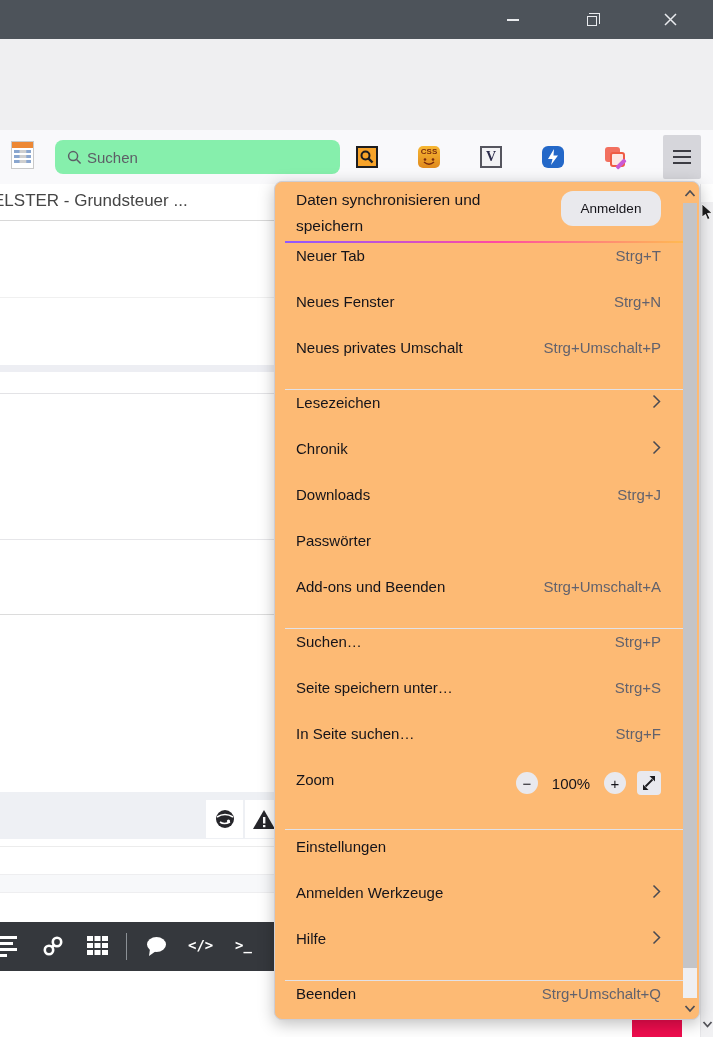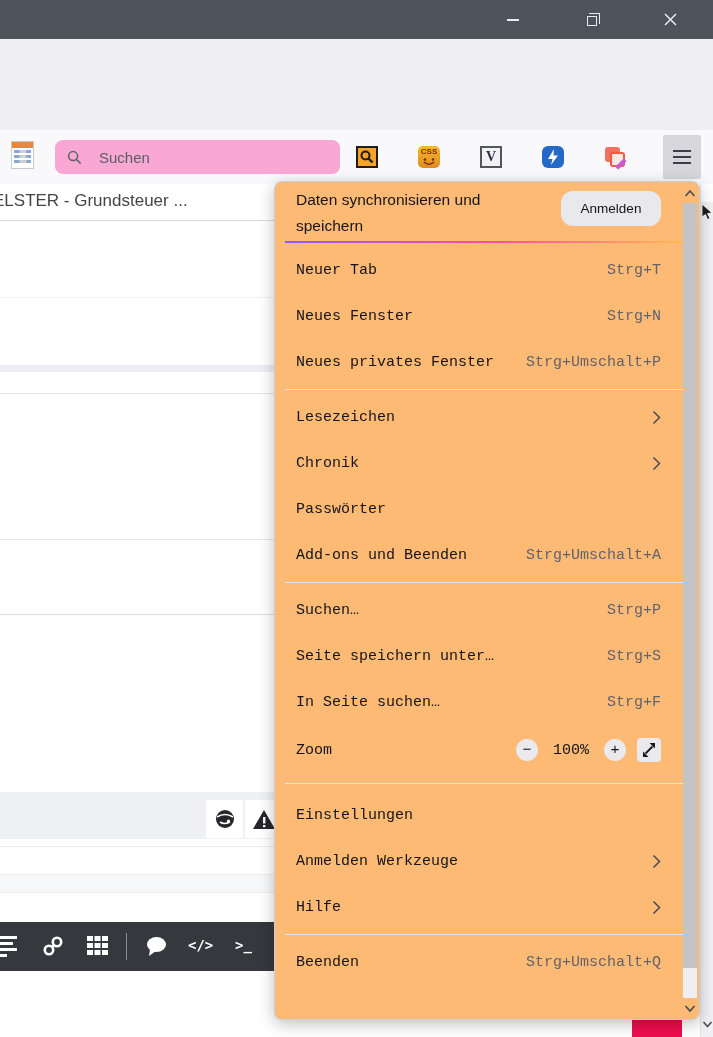--- a/index.html
+++ b/index.html
@@ -15,21 +15,21 @@
   .glyph-restore::before { content:""; position:absolute; left:1.5px; top:-4.5px; width:10px; height:10px; border:1.4px solid #e9ebee; border-left:none; border-bottom:none; }
 
   
   .chrome-gap { position:absolute; left:0; top:39px; width:713px; height:91px; background:#efeff1; }
 
   
   .toolbar { position:absolute; left:0; top:130px; width:713px; height:54px; background:#f9f9fb; }
   .favicon { position:absolute; left:11px; top:11px; width:23px; height:28px; border:1px solid #c9c9c9; background:#fff; overflow:hidden; }
   .favicon .fav-head { height:6px; background:#ed8733; }
   .favicon .fav-row { height:3px; margin:2px 2px 0 2px; background:linear-gradient(90deg,#8aa6cf 0 30%,#cfcfcf 35% 70%,#8aa6cf 75% 100%); }
-  .searchbox { position:absolute; left:55px; top:10px; width:285px; height:34px; background:#f9a8d4; border-radius:8px; display:flex; align-items:center; padding:0 12px; gap:17px; }
+  .searchbox { position:absolute; left:55px; top:10px; width:285px; height:34px; background:#86efac; border-radius:8px; display:flex; align-items:center; padding:0 12px; gap:5px; }
   .searchbox .ph { color:#5d5d66; font-size:15px; }
   .extrow { position:absolute; left:356px; top:16px; display:flex; gap:40px; align-items:center; }
   .ext { width:22px; height:22px; position:relative; flex:0 0 auto; }
   .ext1 { background:#f7a329; border:2px solid #1d1d1f; }
   .ext2 { border-radius:5px; background:linear-gradient(180deg,#f7b733,#e08a1e); overflow:hidden; }
   .ext2 .csstxt { position:absolute; top:1px; left:0; right:0; text-align:center; font-size:8px; font-weight:bold; color:#7a2c0e; }
   .ext3 { background:#f2f2f4; border:2px solid #55555e; display:flex; align-items:center; justify-content:center; }
   .ext3 .vtxt { font-family:"Liberation Serif", serif; font-weight:bold; font-size:14px; color:#2b2b4a; line-height:1; }
   .ext4 { border-radius:6px; background:#2468c8; }
   .ext5 { }
@@ -59,21 +59,21 @@
   .win-scroll .cap { position:absolute; left:0; top:0; width:13px; height:18px; background:#fff; }
   .win-scroll .dn { position:absolute; left:1px; bottom:4px; }
 
   
   .menu { position:absolute; left:274px; top:181px; width:426px; height:839px; background:#fdba74; border:1px solid #cdcdd4; border-radius:8px; box-shadow:0 4px 16px rgba(0,0,0,0.25); overflow:hidden; z-index:5; }
   .mheader { position:relative; padding:5px 150px 2px 21px; }
   .mtitle { font-size:15.5px; line-height:26px; color:#15141a; max-width:238px; }
   .signin { position:absolute; right:38px; top:9px; height:35px; min-width:100px; padding:0 16px; background:#e9e9ed; border:none; border-radius:12px; font-size:13.5px; color:#15141a; font-family:inherit; }
   .gradline { height:2px; margin:0 10px; background:linear-gradient(90deg,#9059ff 0%,#ff4aa2 52%,#ffbd4f 100%); }
   .mlist { padding-top:4px; }
-  .mrow { height:46px; display:flex; align-items:center; padding:0 38px 0 21px; font-size:15px; color:#15141a;font-family:Liberation Mono, monospace; }
+  .mrow { height:46px; display:flex; align-items:flex-start; padding:0 38px 0 21px; font-size:15px; color:#15141a; }
   .mshortcut { margin-left:auto; color:#62626d; font-size:15px; }
   .chev { margin-left:auto; display:flex; align-items:center; }
   .msep { height:1px; background:#e2e2e7; margin:4px 10px; }
   .msep.big { margin:8px 10px; }
   .zoomrow { height:50px; }
   .zctl { margin-left:auto; display:flex; align-items:center; gap:11px; }
   .zbtn { width:22px; height:22px; border-radius:50%; background:#e9e9ee; border:none; font-size:15px; color:#15141a; display:flex; align-items:center; justify-content:center; font-family:inherit; padding:0; }
   .zval { min-width:44px; text-align:center; font-size:15px; color:#15141a; }
   .zfs { width:24px; height:24px; border-radius:4px; background:#e9e9ee; border:none; display:flex; align-items:center; justify-content:center; padding:0; }
   .menu-rail { position:absolute; right:1px; top:1px; bottom:1px; width:16px; display:flex; flex-direction:column; align-items:center; }
@@ -258,41 +258,45 @@
     <div class="mlist">
       <div class="mrow">
         <span>Neuer Tab</span>
         <span class="mshortcut">Strg+T</span>
       </div>
       <div class="mrow">
         <span>Neues Fenster</span>
         <span class="mshortcut">Strg+N</span>
       </div>
       <div class="mrow">
-        <span>Neues privates Fenster</span>
+        <span>Neues privates Umschalt</span>
         <span class="mshortcut">Strg+Umschalt+P</span>
       </div>
 
       <div class="msep"></div>
 
       <div class="mrow">
         <span>Lesezeichen</span>
         <span class="chev">
             <svg width="9" height="15" viewBox="0 0 9 15">
               <path d="M1.5 1.5 L7.5 7.5 L1.5 13.5" fill="none" stroke="#4a4a52" stroke-width="1.5"></path>
             </svg>
           </span>
       </div>
       <div class="mrow">
         <span>Chronik</span>
         <span class="chev">
             <svg width="9" height="15" viewBox="0 0 9 15">
               <path d="M1.5 1.5 L7.5 7.5 L1.5 13.5" fill="none" stroke="#4a4a52" stroke-width="1.5"></path>
             </svg>
           </span>
+      </div>
+      <div class="mrow">
+        <span>Downloads</span>
+        <span class="mshortcut">Strg+J</span>
       </div>
       <div class="mrow">
         <span>Passwörter</span>
       </div>
       <div class="mrow">
         <span>Add-ons und Beenden</span>
         <span class="mshortcut">Strg+Umschalt+A</span>
       </div>
 
       <div class="msep"></div>

